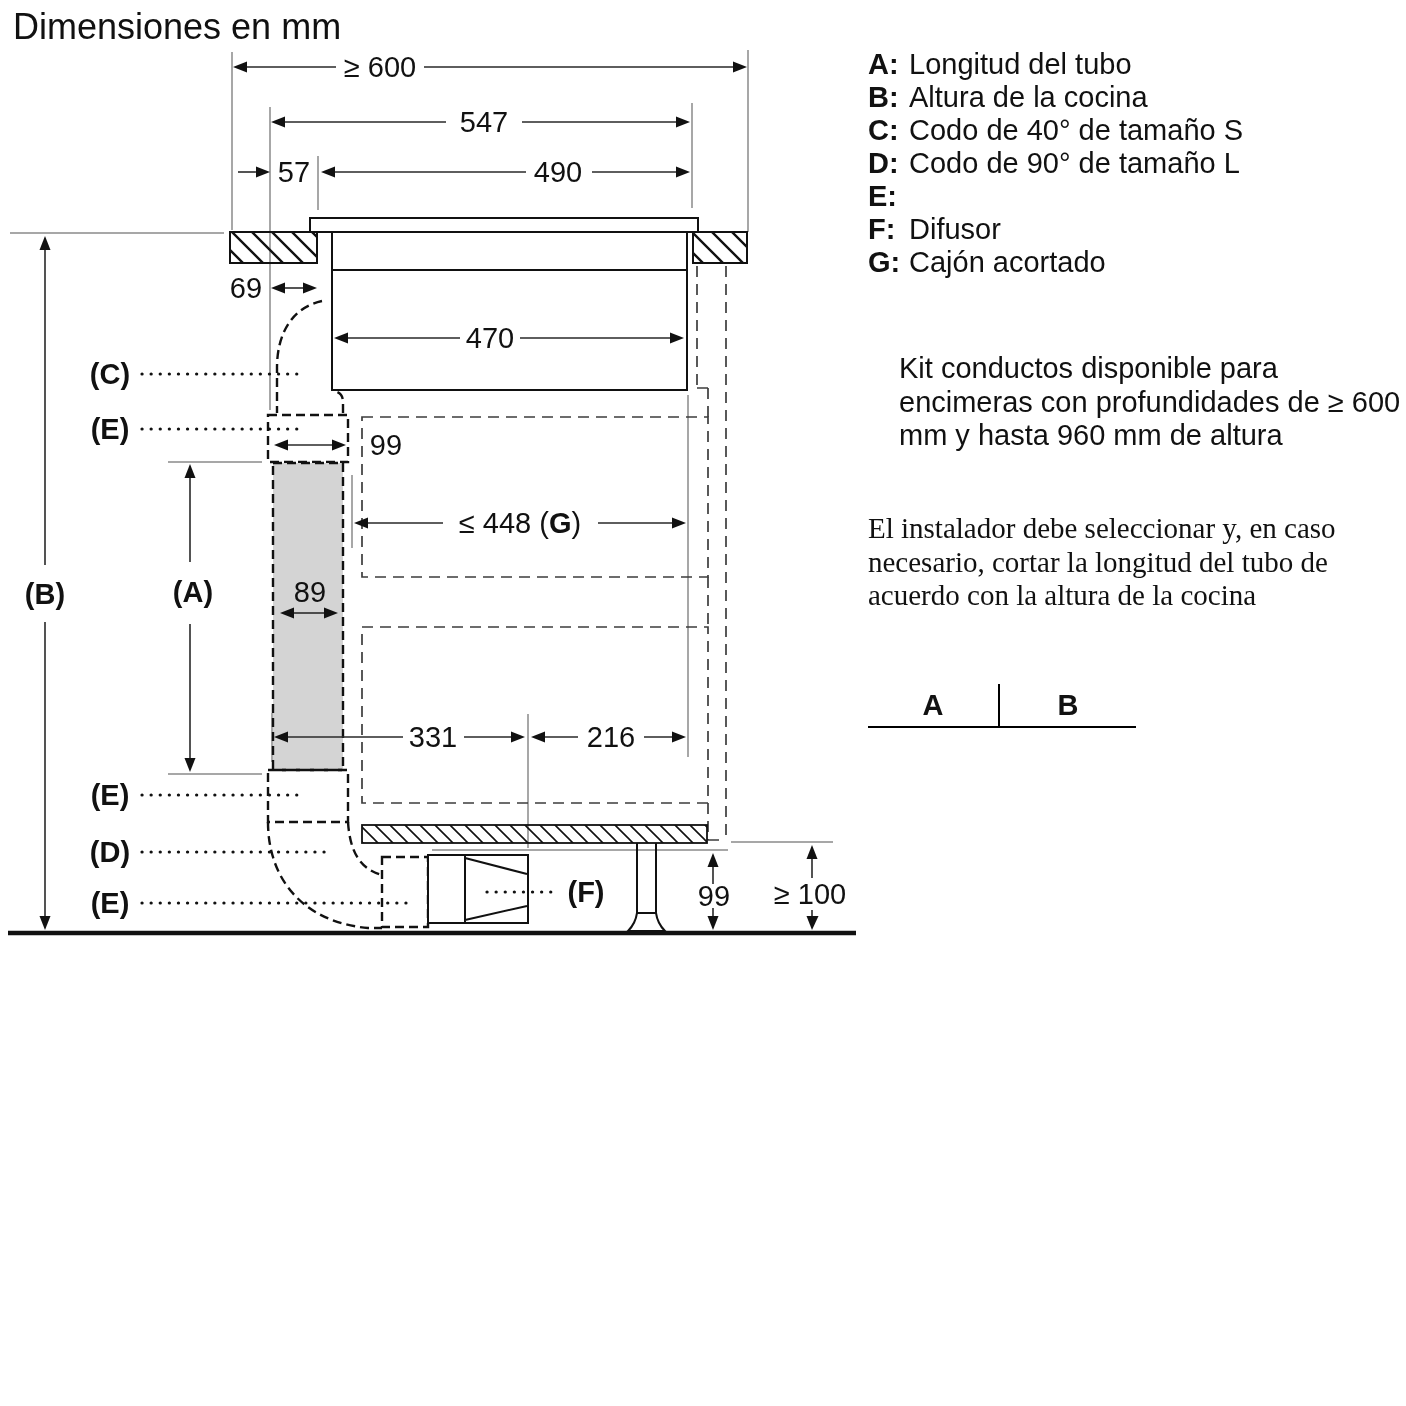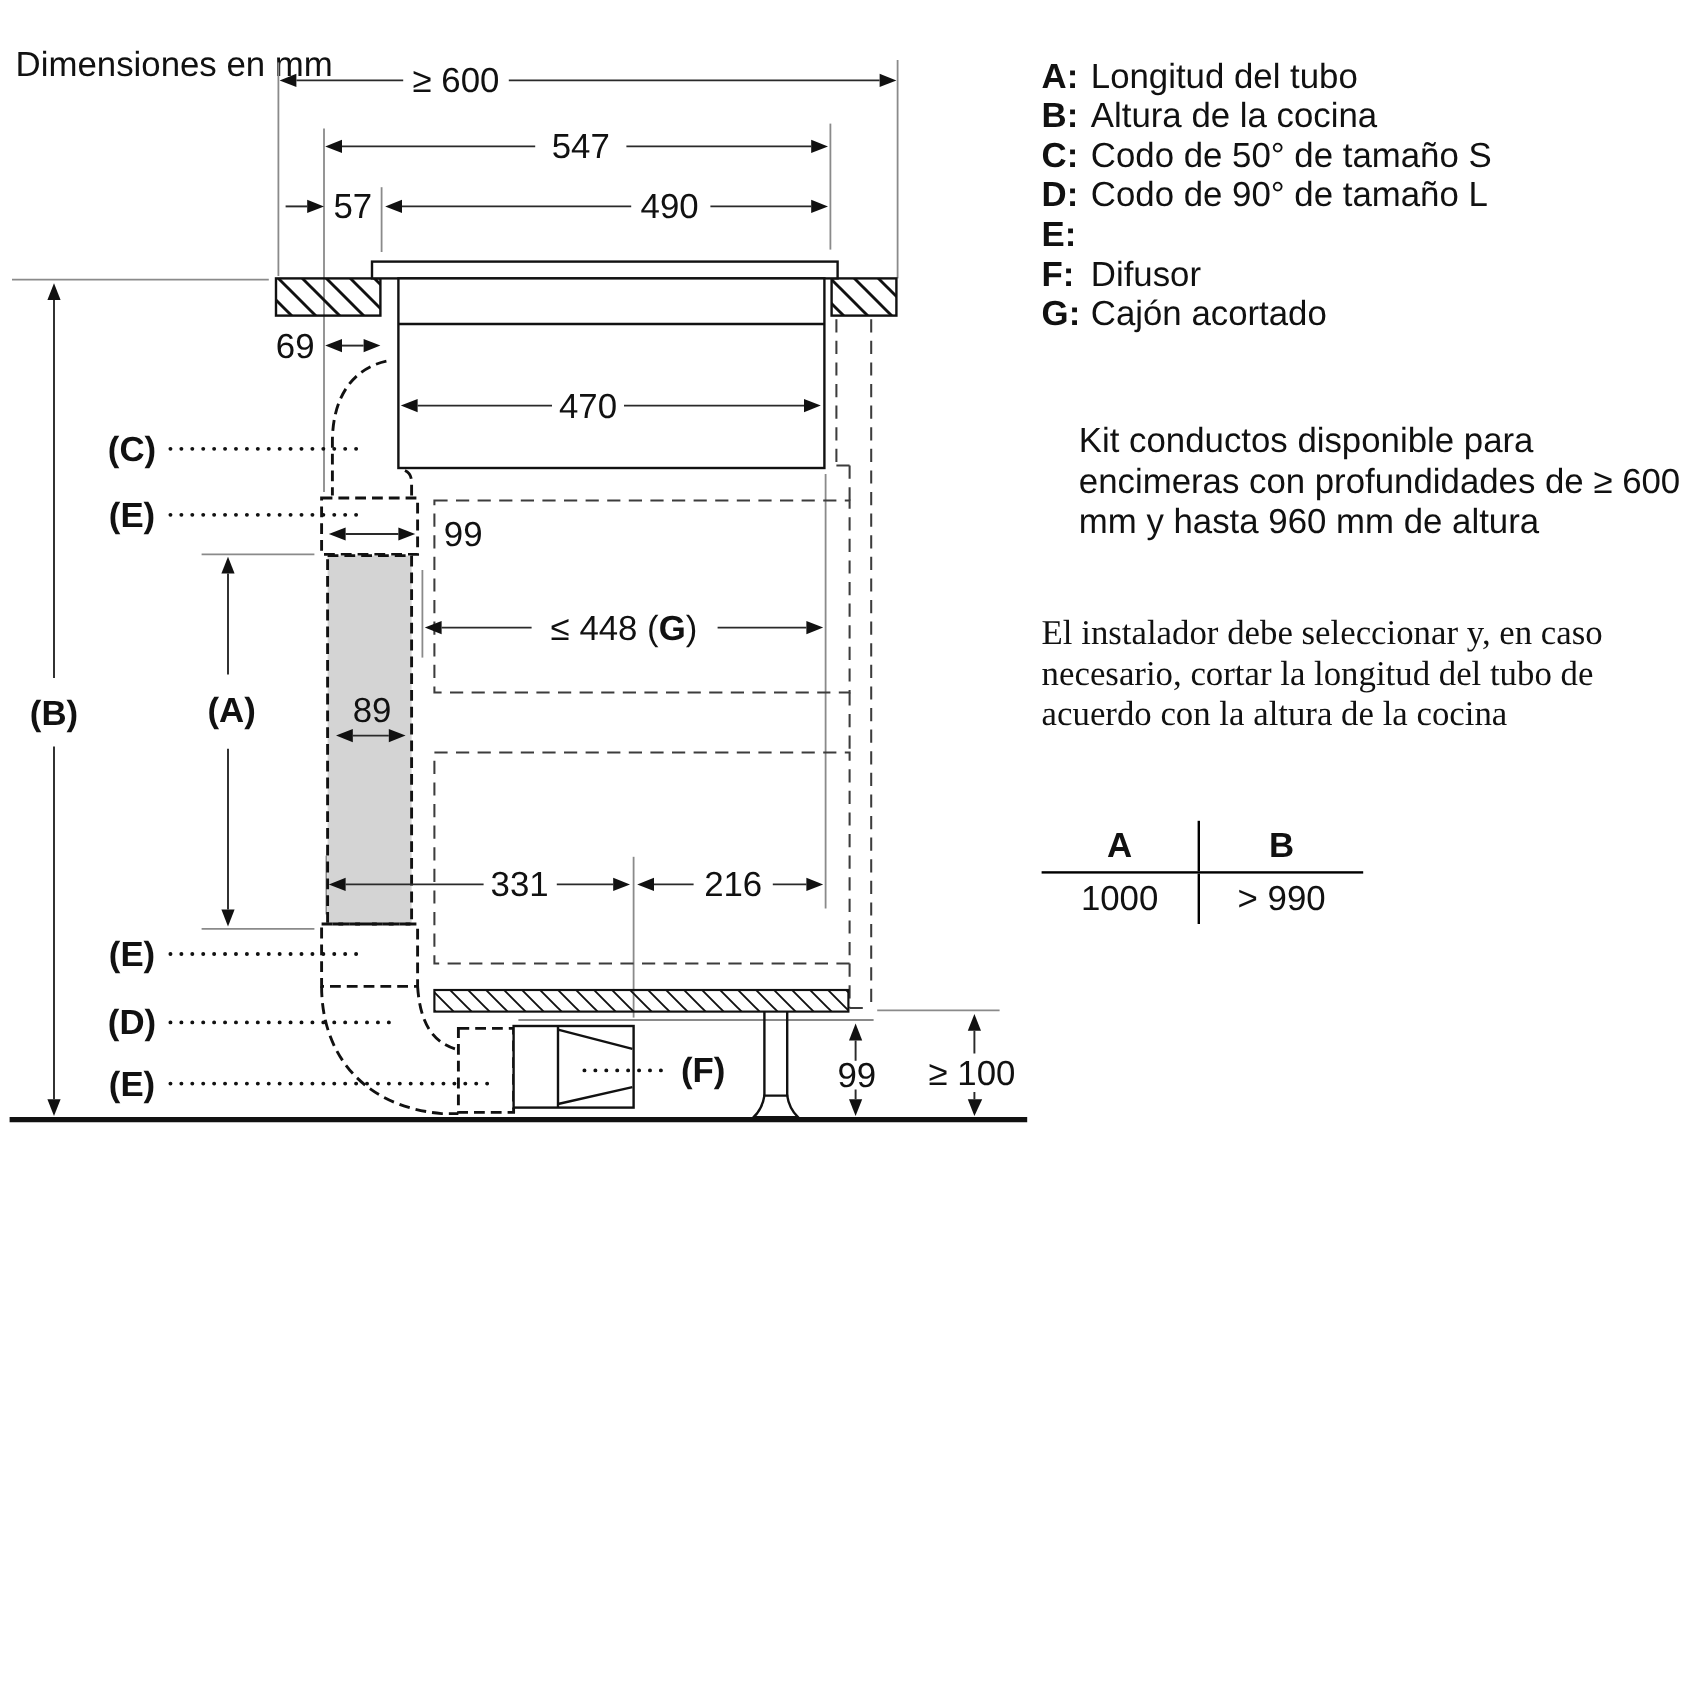--- a/index.html
+++ b/index.html
@@ -1,18 +1,18 @@
 <!DOCTYPE html>
 <html><head>
 <meta charset="utf-8">
 <style>
   html,body{margin:0;padding:0;background:#fff;}
   #page{position:relative;width:1406px;height:1406px;background:#ffffff;
         font-family:"Liberation Sans",sans-serif;color:#111;overflow:hidden;}
-  #page-title{position:absolute;left:13px;top:6px;font-size:29px;color:#111;margin-top:32px;}
+  #page-title{position:absolute;left:13px;top:6px;font-size:36px;color:#111;}
   #diagram{position:absolute;left:0;top:0;}
   svg text{font-family:"Liberation Sans",sans-serif;font-size:29px;fill:#111;}
   svg text.lbl{font-weight:700;}
   svg tspan.b{font-weight:700;}
   .right-col{position:absolute;left:868px;font-size:29px;line-height:33px;color:#111;}
   .legend{top:48px;width:520px;}
   .lg-row{display:flex;}
   .lg-key{font-weight:700;width:41px;flex:0 0 41px;}
   .note{font-size:29px;line-height:33.5px;width:512px;}
   .note1{top:352px;margin-left:31px;}
@@ -179,21 +179,21 @@
     <div class="lg-row">
         <span class="lg-key">A:</span>
         <span>Longitud del tubo</span>
       </div>
     <div class="lg-row">
         <span class="lg-key">B:</span>
         <span>Altura de la cocina</span>
       </div>
     <div class="lg-row">
         <span class="lg-key">C:</span>
-        <span>Codo de 50° de tamaño S</span>
+        <span>Codo de 40° de tamaño S</span>
       </div>
     <div class="lg-row">
         <span class="lg-key">D:</span>
         <span>Codo de 90° de tamaño L</span>
       </div>
     <div class="lg-row">
         <span class="lg-key">E:</span>
       </div>
     <div class="lg-row">
         <span class="lg-key">F:</span>
@@ -206,19 +206,15 @@
   </div>
 
   <div class="right-col note note1">Kit conductos disponible para encimeras con profundidades de ≥ 600 mm y hasta 960 mm de altura</div>
   <div class="right-col note note2">El instalador debe seleccionar y, en caso necesario, cortar la longitud del tubo de acuerdo con la altura de la cocina</div>
 
   <div class="dtable">
     <div class="trow thead hline">
       <div class="tc ca">A</div>
       <div class="tc cb">B</div>
     </div>
-    <div class="trow">
-      <div class="tc ca">1000</div>
-      <div class="tc cb">&gt; 990</div>
-    </div>
   </div>
 
 </div>
 
 </body></html>

